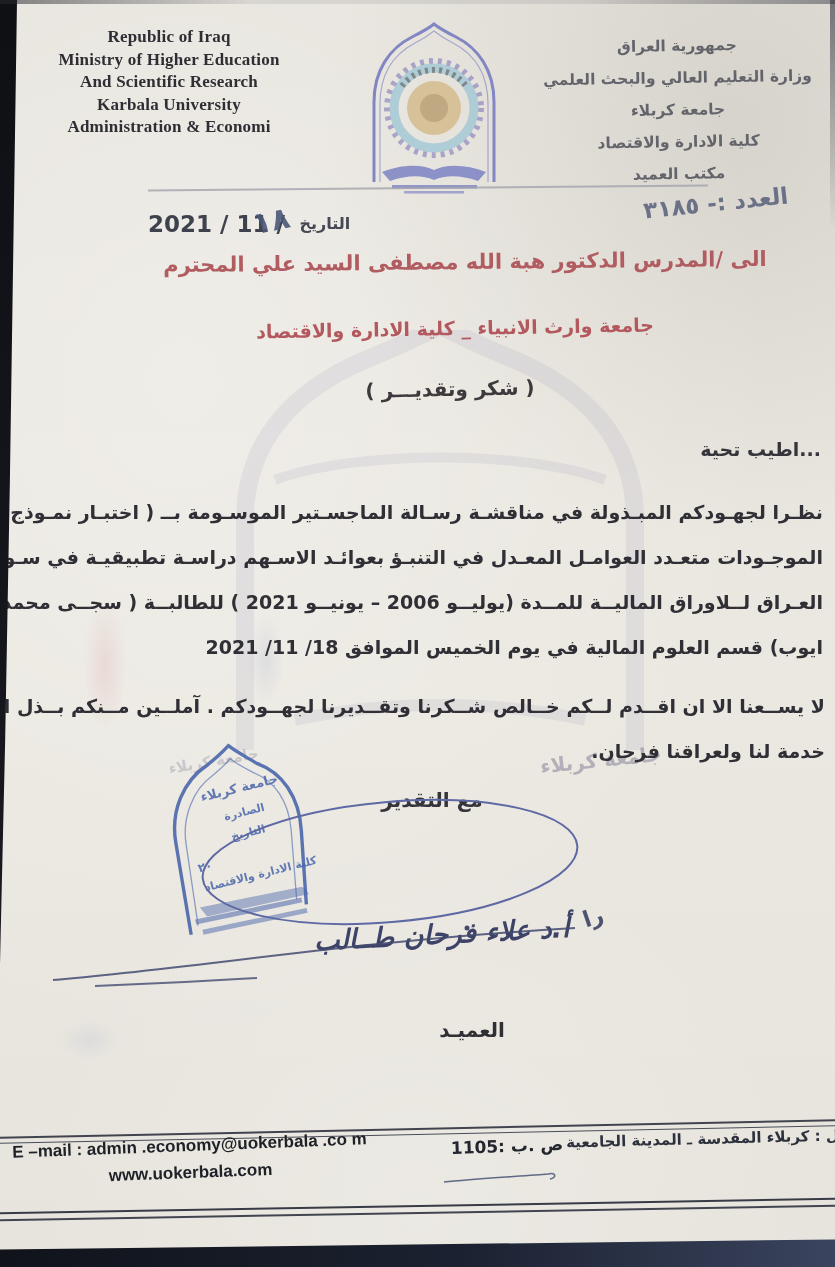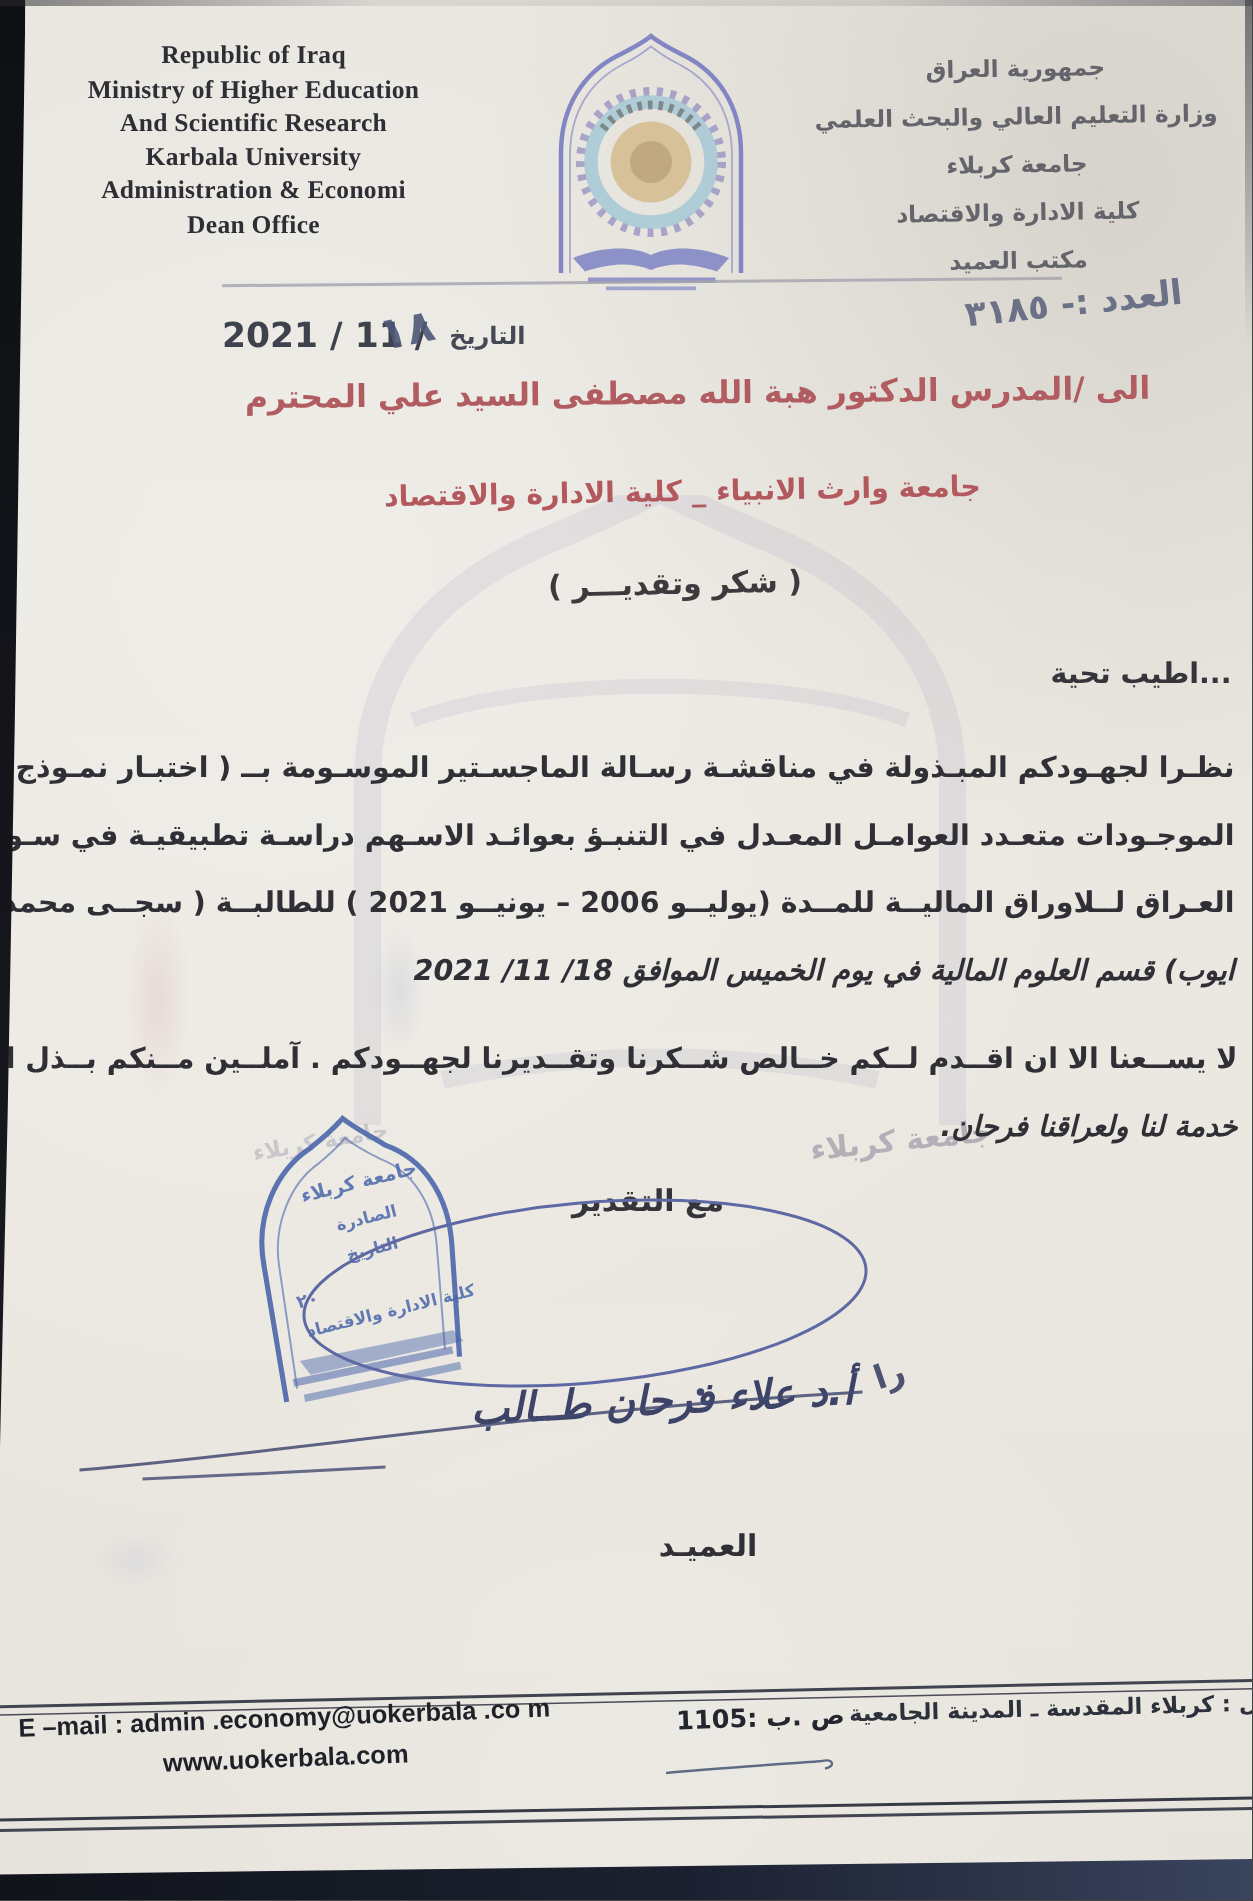--- a/index.html
+++ b/index.html
@@ -36,21 +36,21 @@
   .addr1{left:95px;top:250px;width:740px;text-align:center;font-size:21px;font-weight:700;color:#b15c60;transform:rotate(-.6deg);}
   .addr2{left:75px;top:317px;width:760px;text-align:center;font-size:19px;font-weight:700;color:#b3595e;transform:rotate(-1deg);}
   .subject{left:75px;top:377px;width:750px;text-align:center;font-size:20px;font-weight:700;color:#3e393c;transform:rotate(-1.2deg);}
   .greeting{right:14px;top:438px;font-size:19px;font-weight:700;color:#35353b;}
   
   .para{direction:rtl;}
   .p1{left:13px;top:490px;width:810px;}
   .p2{left:13px;top:684px;width:812px;}
   .bline{height:45px;line-height:45px;font-size:19px;font-weight:700;color:#2f2f35;
     text-align:justify;text-align-last:justify;white-space:nowrap;}
-  .bline.last{text-align:center;text-align-last:right;font-style:italic;}
+  .bline.last{text-align:center;text-align-last:right;}
   .regards{left:357px;top:788px;width:150px;text-align:center;font-size:20px;font-weight:700;color:#34343a;}
   
   .stamp-wrap{left:150px;top:740px;width:440px;height:200px;}
   .wm{left:205px;top:330px;width:470px;height:430px;opacity:.15;}
   .wm-text{color:#7e7890;opacity:.5;font-size:20px;transform:rotate(-6deg);left:540px;top:748px;font-weight:600;}
   .wm-text2{color:#8b86a0;opacity:.35;font-size:15px;transform:rotate(-10deg);left:168px;top:752px;font-weight:600;}
   .sig{left:35px;top:925px;width:570px;height:75px;direction:rtl;display:flex;align-items:flex-start;
     justify-content:flex-start;gap:14px;color:#3d4366;transform:rotate(-3deg);}
   .sig-mark{font-size:22px;font-weight:700;transform:rotate(-16deg);position:relative;top:-6px;opacity:.9;}
   .sig-name{font-size:27px;font-weight:700;font-style:italic;letter-spacing:1px;}
@@ -85,21 +85,20 @@
   <div class="abs smudge1"></div>
   <div class="abs smudge2"></div>
   <div class="abs smudge3"></div>
 
   <div class="abs lh-en">
     <div>Republic of Iraq</div>
     <div>Ministry of Higher Education</div>
     <div>And Scientific Research</div>
     <div>Karbala University</div>
     <div>Administration &amp; Economi</div>
-    <div>Dean Office</div>
   </div>
 
   <svg class="abs logo" viewBox="0 0 165 172">
     <path d="M22,160 L22,80 C22,48 38,26 60,15 C70,10 76,7 82,2 C88,7 94,10 104,15 C126,26 142,48 142,80 L142,160" fill="none" stroke="#8287c4" stroke-width="3"></path>
     <path d="M28,160 L28,82 C28,52 42,32 63,21 C71,17 77,13 82,9 C87,13 93,17 101,21 C122,32 136,52 136,82 L136,160" fill="none" stroke="#8287c4" stroke-width="1.2" opacity=".65"></path>
     <circle cx="82" cy="86" r="47" fill="none" stroke="#8f88bd" stroke-width="6" stroke-dasharray="4 5" opacity=".7"></circle>
     <circle cx="82" cy="86" r="40" fill="none" stroke="#a9cad5" stroke-width="9" opacity=".9"></circle>
     <path d="M50,64 A40,40 0 0 1 114,64" fill="none" stroke="#55504e" stroke-width="6" stroke-dasharray="3 4" opacity=".55"></path>
     <circle cx="82" cy="86" r="27" fill="#d7c198"></circle>
     <circle cx="82" cy="86" r="14" fill="#b39b77" opacity=".65"></circle>

